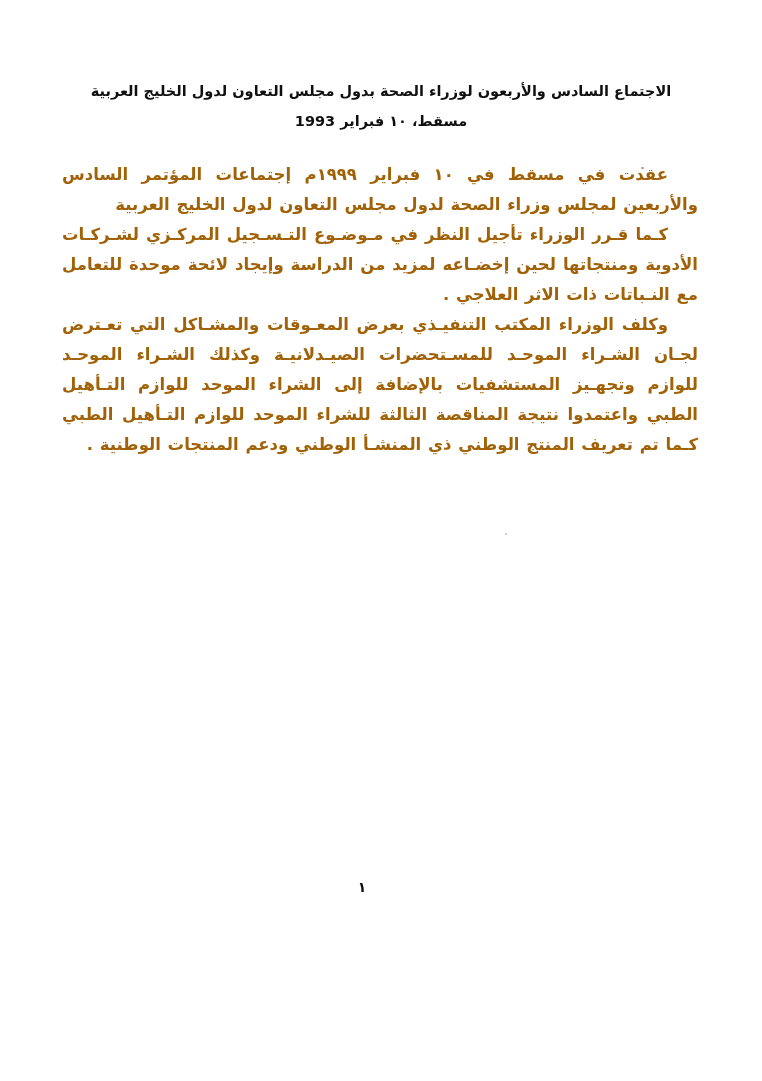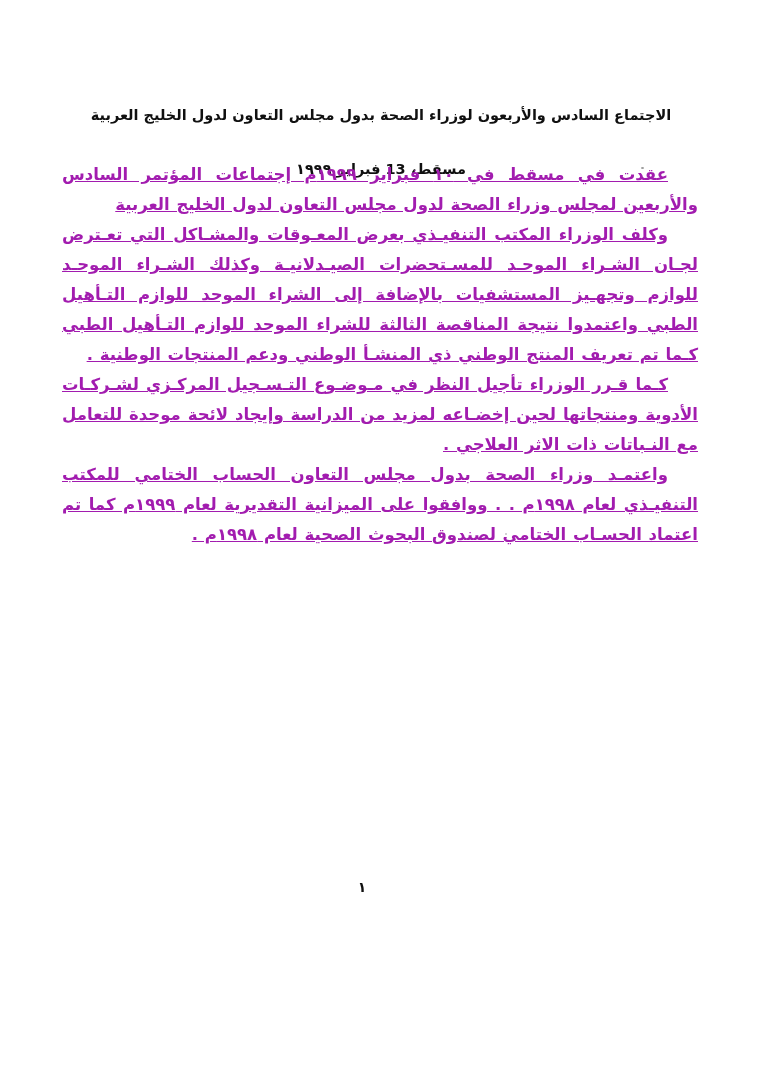--- a/index.html
+++ b/index.html
@@ -23,34 +23,32 @@
     right: 0;
     direction: rtl;
     text-align: center;
     font-weight: bold;
     font-size: 14.5px;
     line-height: 30px;
     color: #101010;
   }
   .doc-title .title-line {
     display: block;
-    margin-top: 24px;
   }
   .doc-body {
     position: absolute;
     top: 160px;
     right: 64px;
     width: 636px;
     direction: rtl;
     text-align: justify;
     font-weight: bold;
     font-size: 16.5px;
     line-height: 30px;
-    color: #a21caf;
-    text-decoration: underline;
+    color: #a16207;
   }
   .doc-body p {
     margin: 0;
     padding: 0;
     text-indent: 30px;
     word-spacing: 1px;
   }
   .page-number {
     position: absolute;
     top: 879px;
@@ -70,28 +68,27 @@
   .speck-1 { left: 641px; top: 167px; width: 3px; height: 2px; }
   .speck-2 { left: 505px; top: 533px; width: 2px; height: 2px; opacity: .6; }
 </style>
 </head>
 <body>
 
 <div class="page">
 
   <header class="doc-title">
     <span class="title-line">الاجتماع السادس والأربعون لوزراء الصحة بدول مجلس التعاون لدول الخليج العربية</span>
-    <span class="title-line">مسقط، 13 فبراير ١٩٩٩</span>
+    <span class="title-line">مسقط، ١٠ فبراير 1993</span>
   </header>
 
   <main class="doc-body">
     <p>عقدت في مسقط في ١٠ فبراير ١٩٩٩م إجتماعات المؤتمر السادس والأربعين لمجلس وزراء الصحة لدول مجلس التعاون لدول الخليج العربية</p>
+    <p>كـما قـرر الوزراء تأجيل النظر في مـوضـوع التـسـجيل المركـزي لشـركـات الأدوية ومنتجاتها لحين إخضـاعه لمزيد من الدراسة وإيجاد لائحة موحدة للتعامل مع النـباتات ذات الاثر العلاجي .</p>
     <p>وكلف الوزراء المكتب التنفيـذي بعرض المعـوقات والمشـاكل التي تعـترض لجـان الشـراء الموحـد للمسـتحضرات الصيـدلانيـة وكذلك الشـراء الموحـد للوازم وتجهـيز المستشفيات بالإضافة إلى الشراء الموحد للوازم التـأهيل الطبي واعتمدوا نتيجة المناقصة الثالثة للشراء الموحد للوازم التـأهيل الطبي كـما تم تعريف المنتج الوطني ذي المنشـأ الوطني ودعم المنتجات الوطنية .</p>
-    <p>كـما قـرر الوزراء تأجيل النظر في مـوضـوع التـسـجيل المركـزي لشـركـات الأدوية ومنتجاتها لحين إخضـاعه لمزيد من الدراسة وإيجاد لائحة موحدة للتعامل مع النـباتات ذات الاثر العلاجي .</p>
-    <p>واعتمـد وزراء الصحة بدول مجلس التعاون الحساب الختامي للمكتب التنفيـذي لعام ١٩٩٨م . . ووافقوا على الميزانية التقديرية لعام ١٩٩٩م كما تم اعتماد الحسـاب الختامي لصندوق البحوث الصحية لعام ١٩٩٨م .</p>
   </main>
 
   <div class="page-number">١</div>
 
   <div class="scan-speck speck-1"></div>
   <div class="scan-speck speck-2"></div>
 
 </div>
 
 </body></html>

